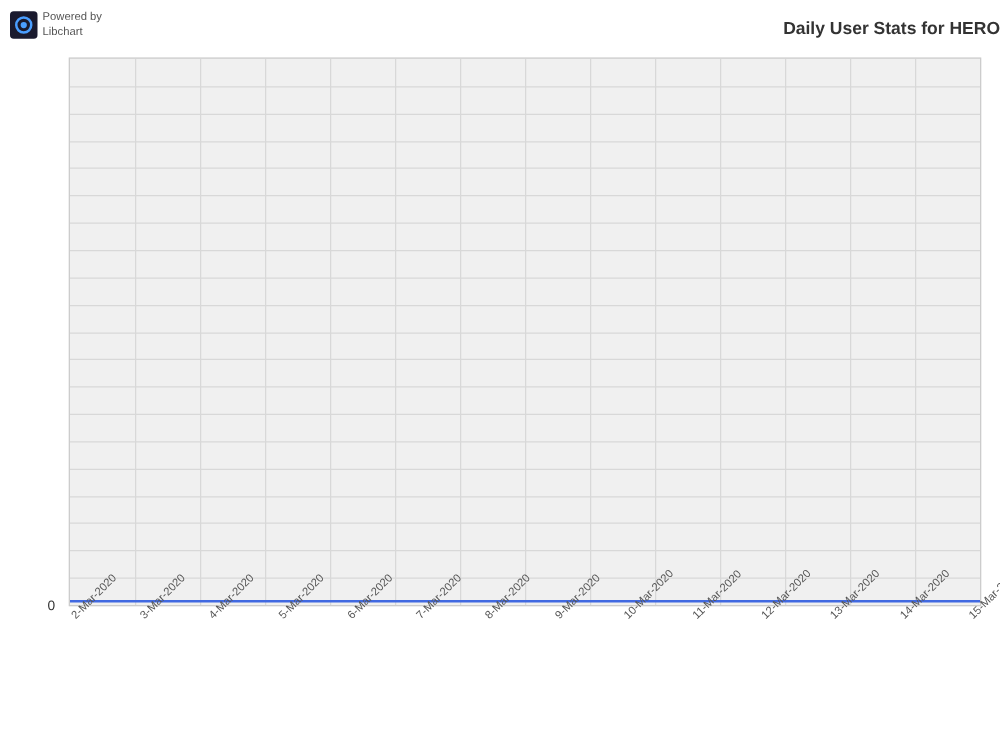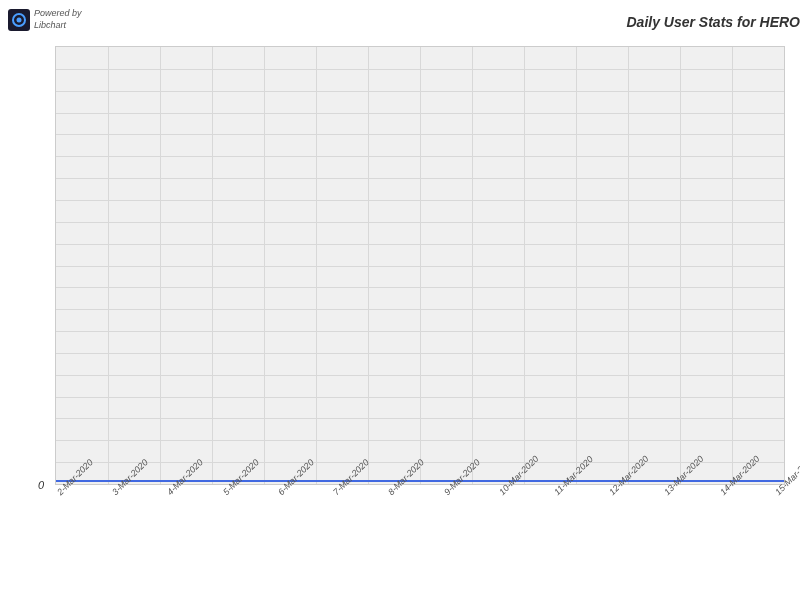--- a/index.html
+++ b/index.html
@@ -8,21 +8,20 @@
       height: 600px;
       background: #ffffff;
       font-family: Arial, sans-serif;
       overflow: hidden;
     }
     .chart-container {
       width: 800px;
       height: 600px;
       position: relative;
       background: #fff;
-      font-style: italic;
     }
     .powered-by {
       position: absolute;
       top: 8px;
       left: 8px;
       display: flex;
       align-items: center;
       gap: 4px;
     }
     .libchart-logo {

